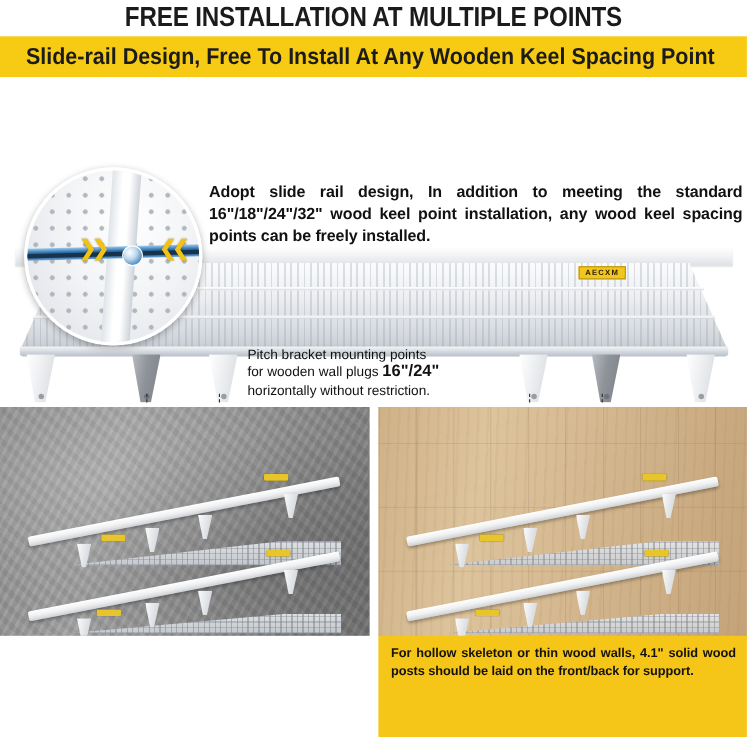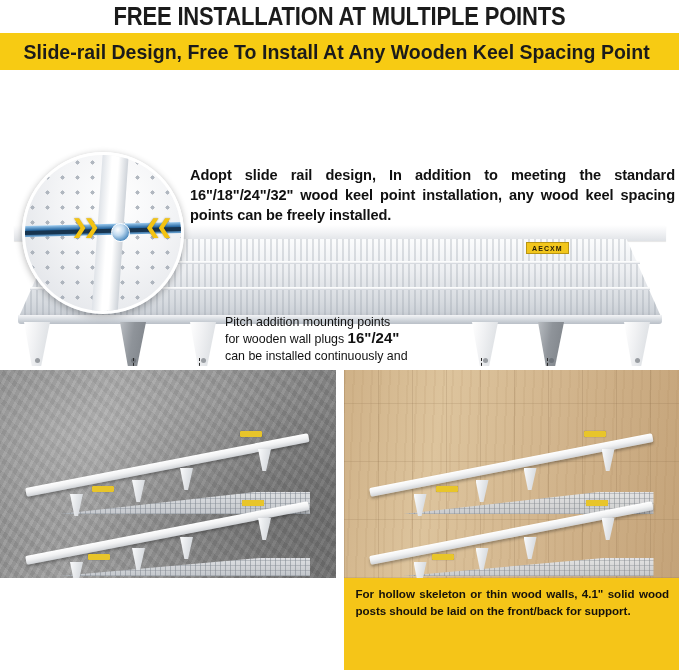--- a/index.html
+++ b/index.html
@@ -387,23 +387,22 @@
 
     <div class="brand-tag" style="left:526px; top:17px;">AECXM</div>
   </div>
 
   <div class="drop" style="left:133px; top:288px; height:52px;"></div>
   <div class="drop" style="left:199px; top:288px; height:42px;"></div>
   <div class="drop" style="left:481px; top:288px; height:42px;"></div>
   <div class="drop" style="left:547px; top:288px; height:52px;"></div>
 
   <div class="pitch-note">
-    <div>Pitch addition mounting points</div>
+    <div>Pitch bracket mounting points</div>
     <div><span>for wooden wall plugs </span><b>16"/24"</b></div>
-    <div>can be installed continuously and</div>
     <div>horizontally without restriction.</div>
   </div>
 
   <div class="magnifier">
     <div class="mag-perf"></div>
     <div class="mag-fold"></div>
     <div class="mag-rail"></div>
     <div class="mag-rail-dark"></div>
     <div class="arrow-pair left">❯❯</div>
     <div class="arrow-pair right">❮❮</div>

